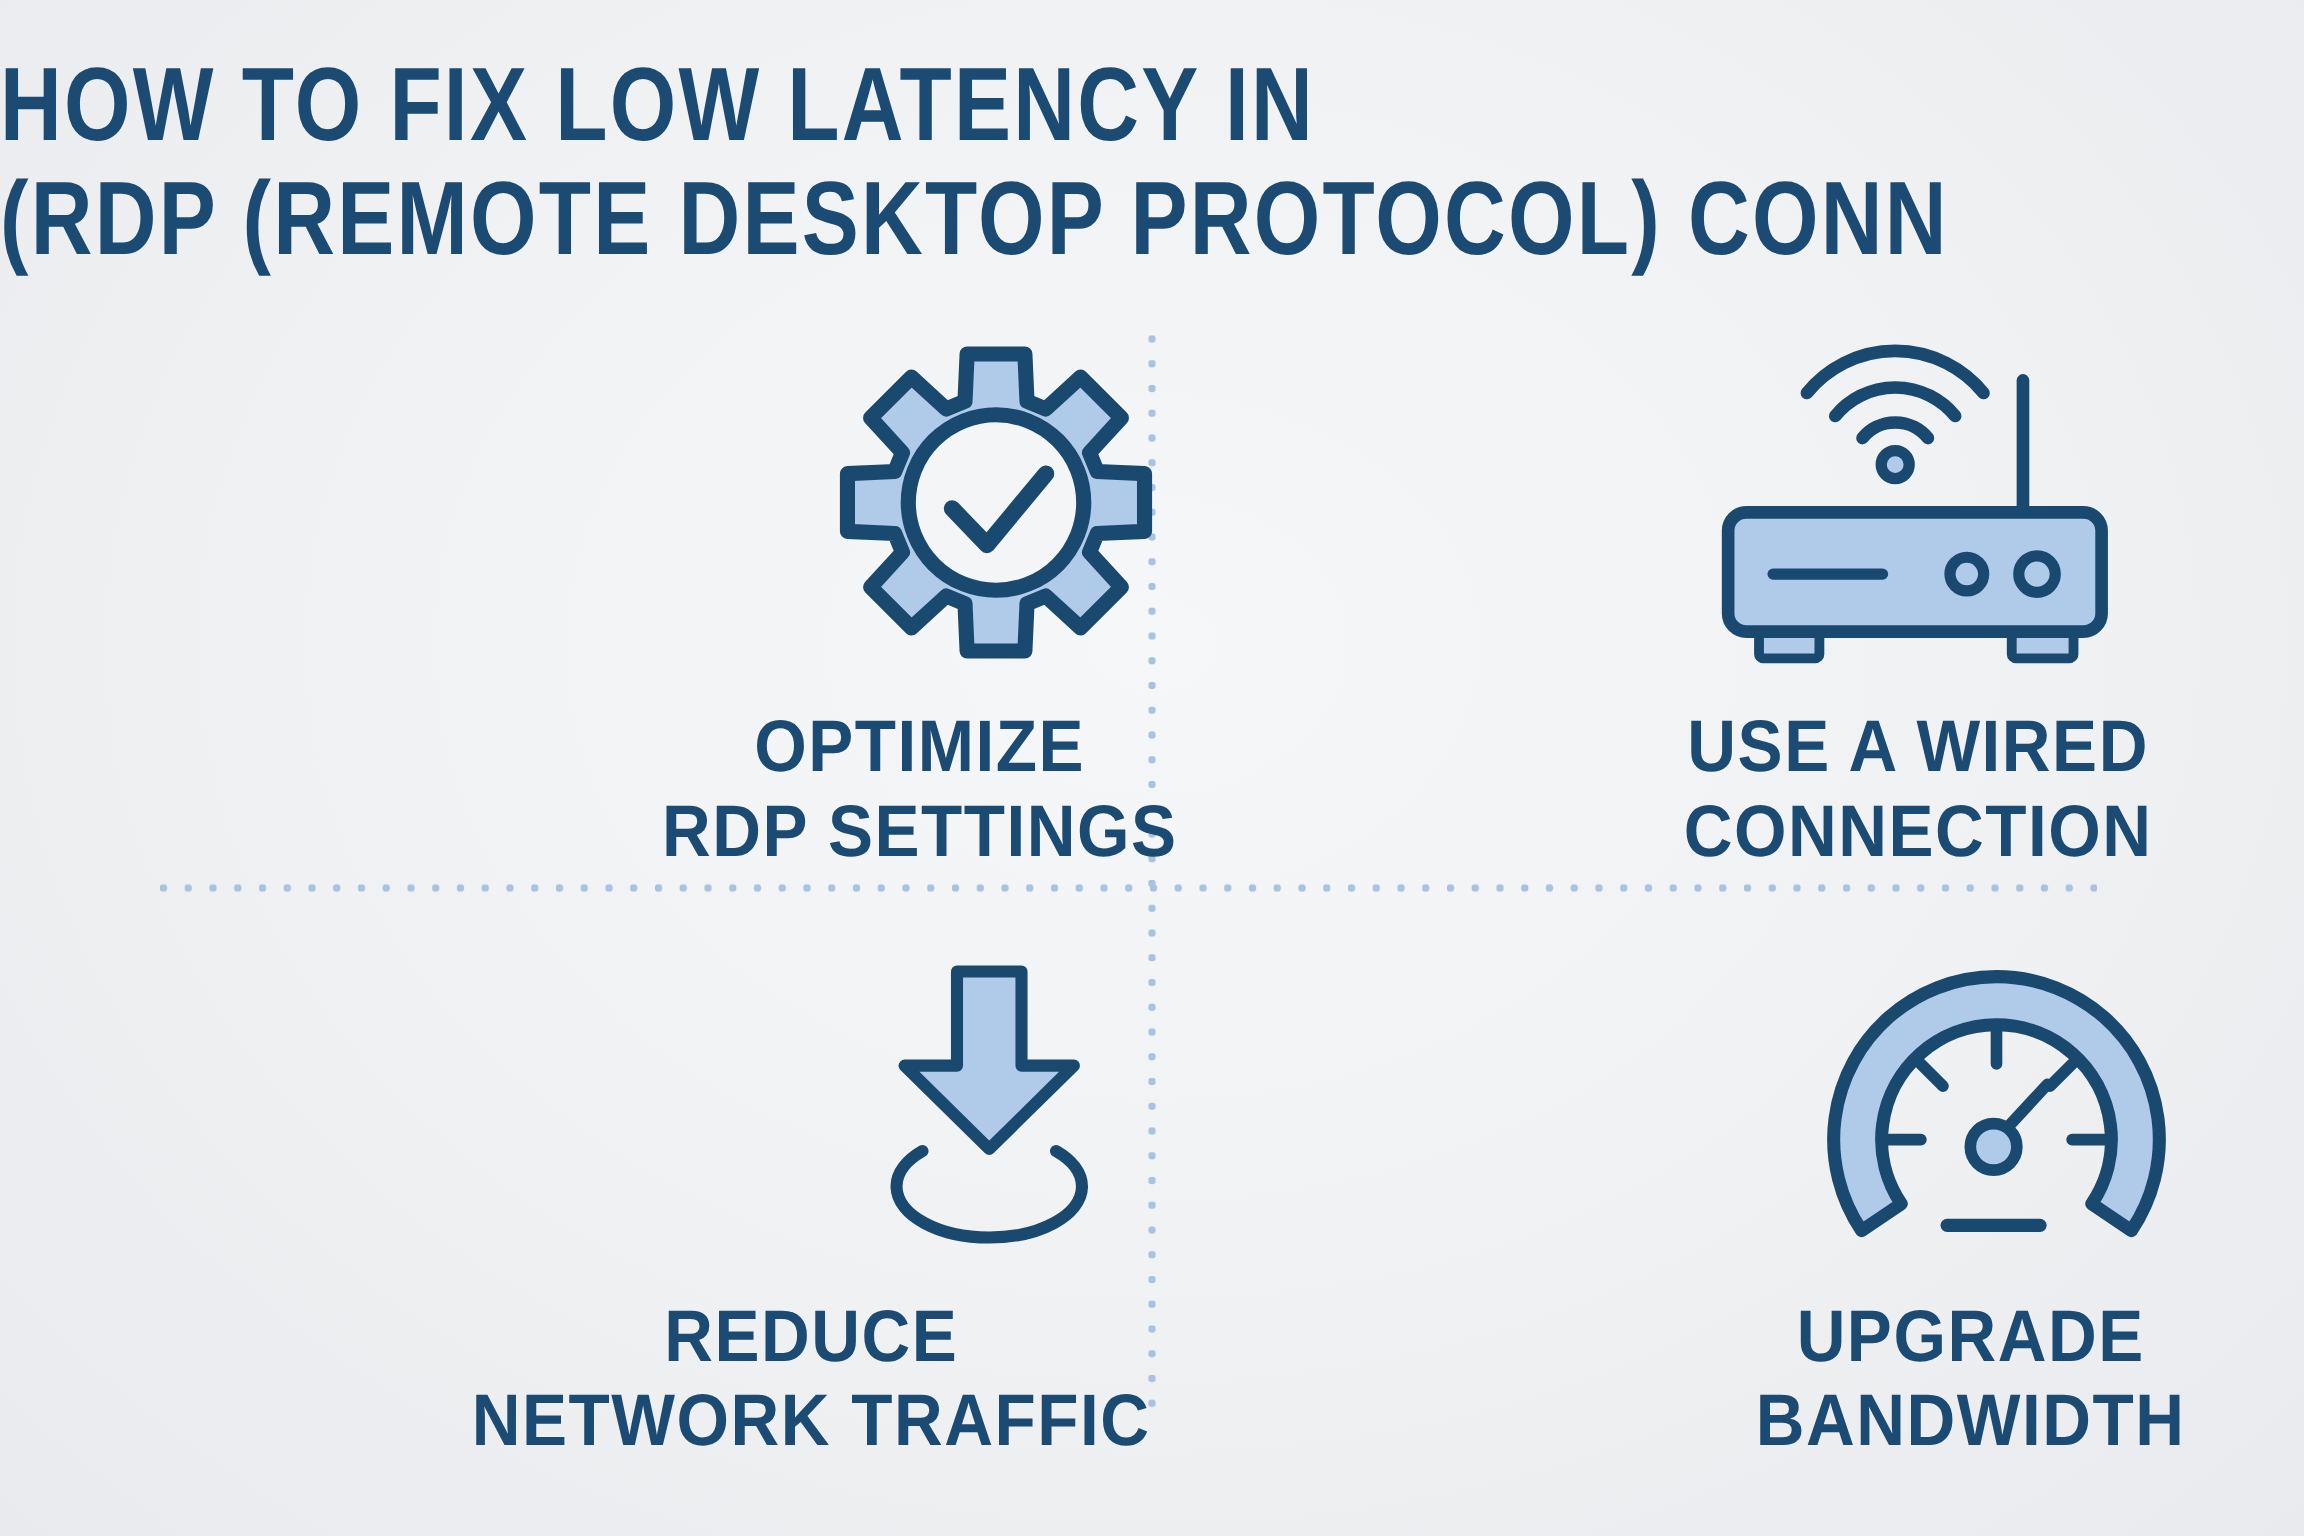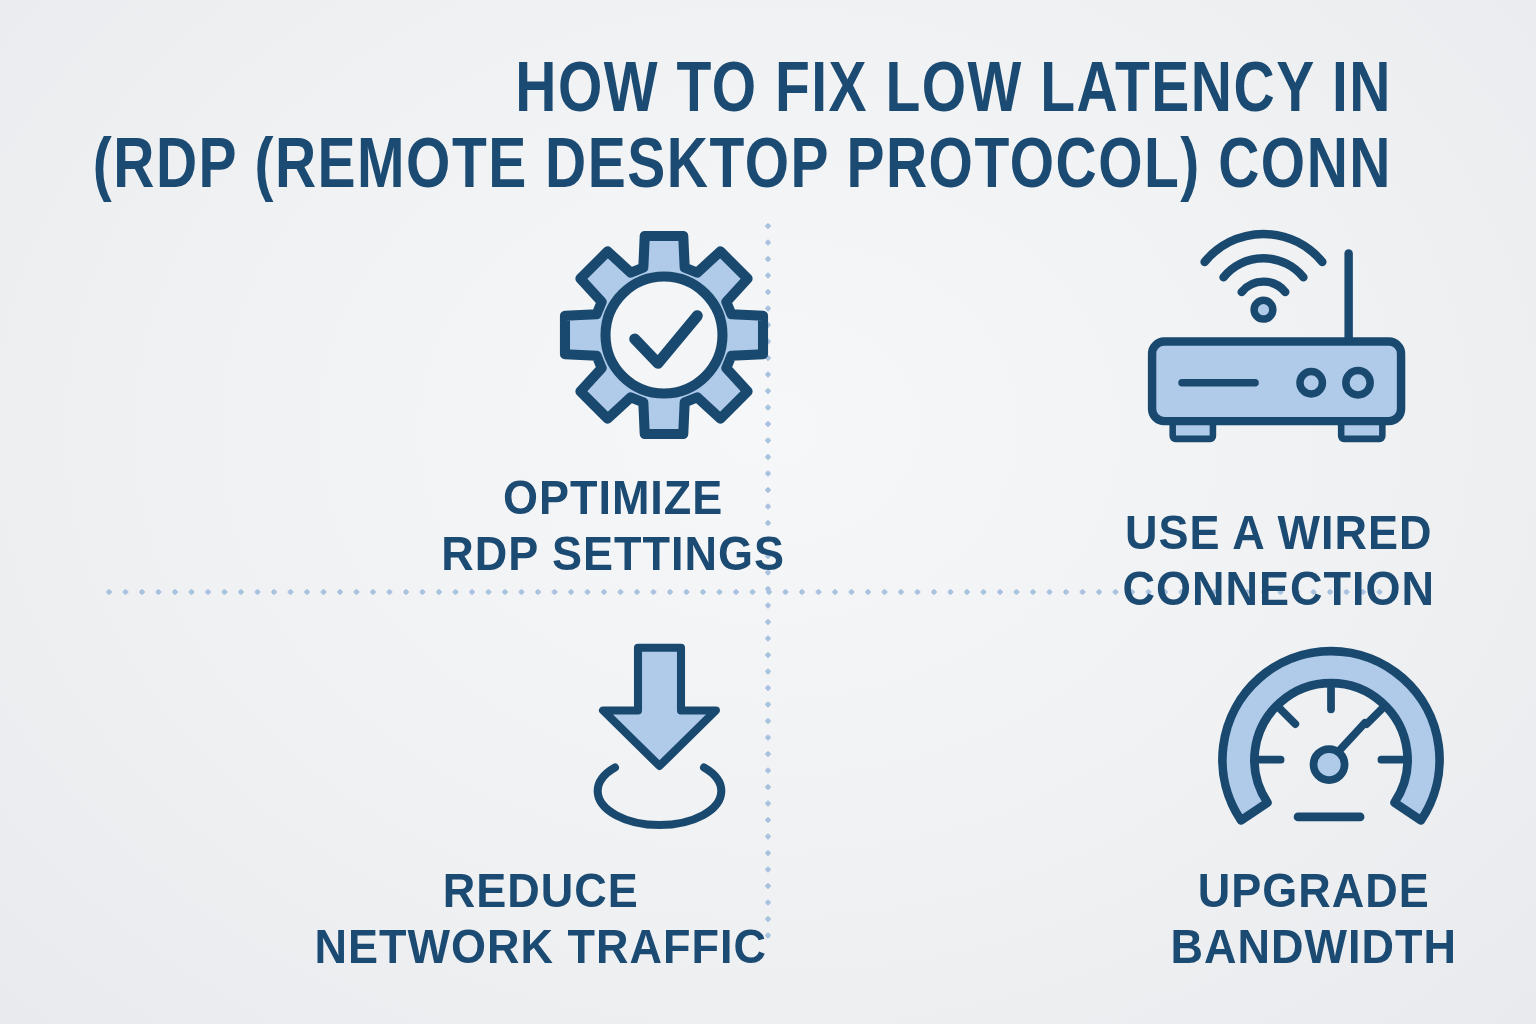--- a/index.html
+++ b/index.html
@@ -7,22 +7,22 @@
   body {
     font-family: "Liberation Sans", sans-serif;
     background: radial-gradient(ellipse at 50% 42%, #f6f7f8 0%, #eff1f3 55%, #e8eaed 100%);
     position: relative;
     color: var(--navy, #1b4a72);
   }
 
   
   .title-block {
     position: absolute;
-    top: 46px; left: 0; width: 1392px;
-    text-align: right;
+    top: 30px; left: 0; width: 1392px;
+    text-align: left;
   }
   .title-line {
     display: block;
     height: 64px;
     font-weight: bold;
     font-size: 57px;
     letter-spacing: 1.5px;
     color: var(--navy, #1b4a72);
     transform: scaleY(1.22);
     transform-origin: center top;
@@ -50,21 +50,21 @@
     font-weight: bold;
     font-size: 45px;
     line-height: 1.16;
     letter-spacing: 1px;
     color: var(--navy, #1b4a72);
     transform: scaleY(1.08);
     transform-origin: center top;
     white-space: nowrap;
   }
   #quad-1 { left: 85px;  top: 212px; width: 700px; }
-  #quad-2 { left: 751px; top: 212px; width: 684px; gap: 35px; }
+  #quad-2 { left: 751px; top: 212px; width: 684px; }
   #quad-3 { left: 67px;  top: 620px; width: 700px; }
   #quad-4 { left: 773px; top: 620px; width: 684px; }
 
   
   .divider-v {
     position: absolute;
     left: 765px; top: 223px;
     width: 6px; height: 722px;
     background-image: radial-gradient(circle 2.6px at 3px 3px, var(--dots, #a9c2e0) 2.5px, transparent 2.7px);
     background-size: 6px 16.5px;

